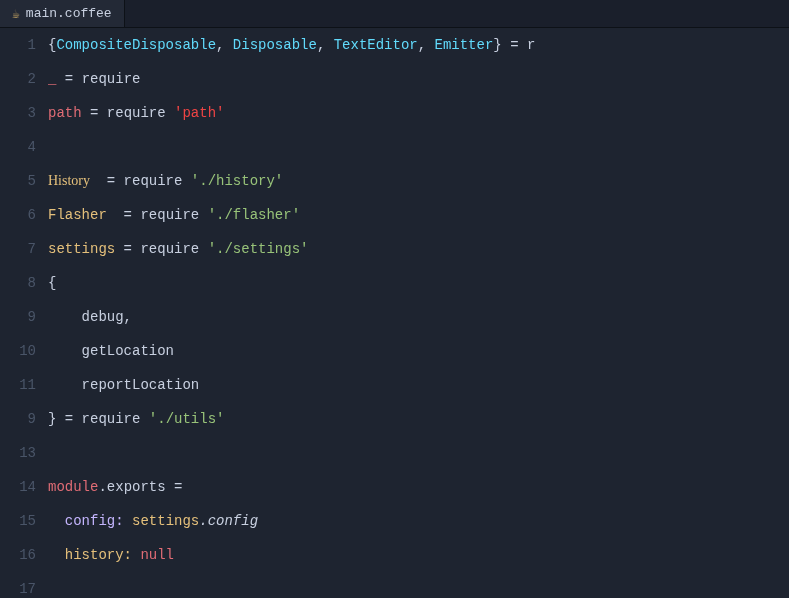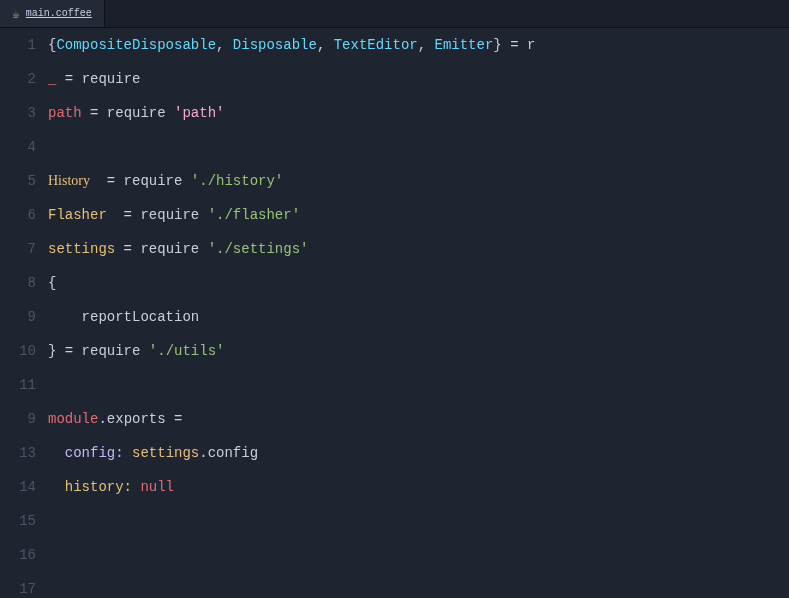--- a/index.html
+++ b/index.html
@@ -35,22 +35,21 @@
       cursor: pointer;
     }
 
     .tab-icon {
       color: #c0a060;
       font-size: 13px;
     }
 
     .tab-label {
       color: #c8d0e0;
-      font-size: 10px;
-      text-decoration: underline;
+      font-size: 13px;
     }
 
     .editor-area {
       display: flex;
       height: calc(598px - 28px);
       background-color: #1e2430;
     }
 
     .line-numbers {
       width: 48px;
@@ -133,26 +132,28 @@
       <div class="line-number">9</div>
       <div class="line-number">13</div>
       <div class="line-number">14</div>
       <div class="line-number">15</div>
       <div class="line-number">16</div>
       <div class="line-number">17</div>
     </div>
   <div class="code-area" id="code-container">
       <div class="code-line"><span style="color: rgb(200, 208, 224);">{</span><span style="color: rgb(97, 218, 251);">CompositeDisposable</span><span style="color: rgb(200, 208, 224);">, </span><span style="color: rgb(97, 218, 251);">Disposable</span><span style="color: rgb(200, 208, 224);">, </span><span style="color: rgb(97, 218, 251);">TextEditor</span><span style="color: rgb(200, 208, 224);">, </span><span style="color: rgb(97, 218, 251);">Emitter</span><span style="color: rgb(200, 208, 224);">} = r</span></div>
       <div class="code-line"><span style="color: rgb(224, 108, 117);">_</span><span style="color: rgb(200, 208, 224);"> = </span><span style="color: rgb(200, 208, 224);">require</span><span style="color: rgb(200, 208, 224);"> </span></div>
-      <div class="code-line"><span style="color: rgb(224, 108, 117);">path</span><span style="color: rgb(200, 208, 224);"> = </span><span style="color: rgb(200, 208, 224);">require</span><span style="color: rgb(200, 208, 224);"> </span><span style="color: #f9a8d4;">'path'</span></div>
+      <div class="code-line"><span style="color: rgb(224, 108, 117);">path</span><span style="color: rgb(200, 208, 224);"> = </span><span style="color: rgb(200, 208, 224);">require</span><span style="color: rgb(200, 208, 224);"> </span><span style="color: #ef4444;">'path'</span></div>
       <div class="code-line"></div>
       <div class="code-line"><span style="color: rgb(229, 192, 123); font-family: Liberation Serif, serif;">History</span><span style="color: rgb(200, 208, 224);">  = </span><span style="color: rgb(200, 208, 224);">require</span><span style="color: rgb(200, 208, 224);"> </span><span style="color: rgb(152, 195, 121);">'./history'</span></div>
       <div class="code-line"><span style="color: rgb(229, 192, 123);">Flasher</span><span style="color: rgb(200, 208, 224);">  = </span><span style="color: rgb(200, 208, 224);">require</span><span style="color: rgb(200, 208, 224);"> </span><span style="color: rgb(152, 195, 121);">'./flasher'</span></div>
       <div class="code-line"><span style="color: rgb(229, 192, 123);">settings</span><span style="color: rgb(200, 208, 224);"> = </span><span style="color: rgb(200, 208, 224);">require</span><span style="color: rgb(200, 208, 224);"> </span><span style="color: rgb(152, 195, 121);">'./settings'</span></div>
       <div class="code-line"><span style="color: rgb(200, 208, 224);">{</span></div>
+      <div class="code-line"><span style="color: rgb(200, 208, 224);">    debug,</span></div>
+      <div class="code-line"><span style="color: rgb(200, 208, 224);">    getLocation</span></div>
       <div class="code-line"><span style="color: rgb(200, 208, 224);">    reportLocation</span></div>
       <div class="code-line"><span style="color: rgb(200, 208, 224);">} = </span><span style="color: rgb(200, 208, 224);">require</span><span style="color: rgb(200, 208, 224);"> </span><span style="color: rgb(152, 195, 121);">'./utils'</span></div>
       <div class="code-line"></div>
       <div class="code-line"><span style="color: rgb(224, 108, 117);">module</span><span style="color: rgb(200, 208, 224); font-family: Liberation Mono, monospace;">.exports</span><span style="color: rgb(200, 208, 224);"> =</span></div>
-      <div class="code-line"><span style="color: #c4b5fd;">  config:</span><span style="color: rgb(229, 192, 123);"> settings</span><span style="color: rgb(200, 208, 224);">.config</span></div>
+      <div class="code-line"><span style="color: #c4b5fd;">  config:</span><span style="color: rgb(229, 192, 123);"> settings</span><span style="color: rgb(200, 208, 224); font-style: italic;">.config</span></div>
       <div class="code-line"><span style="color: rgb(229, 192, 123);">  history:</span><span style="color: rgb(224, 108, 117);"> null</span></div>
     </div>
 </div>
 
 </body></html>

